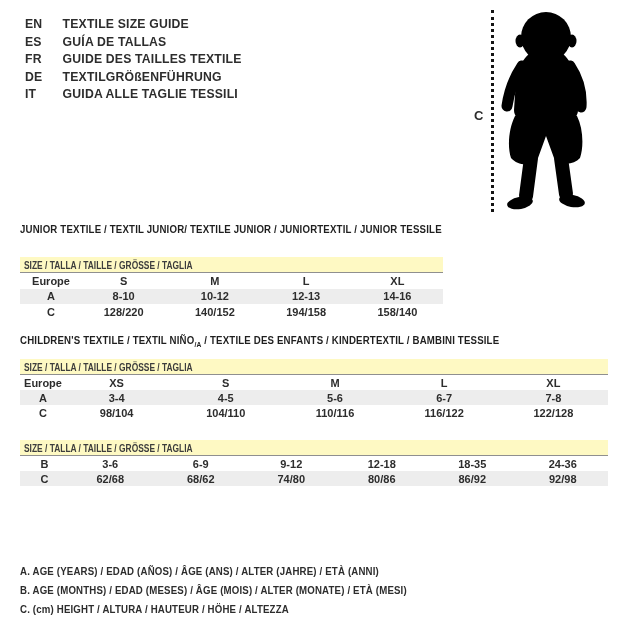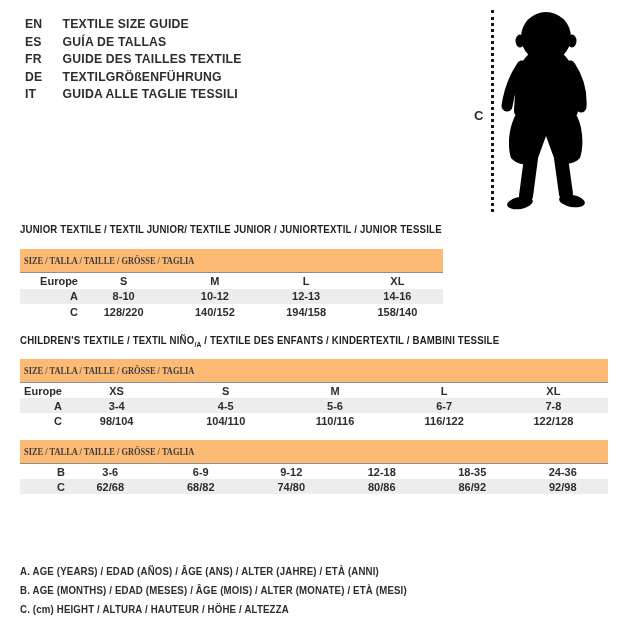--- a/index.html
+++ b/index.html
@@ -22,33 +22,33 @@
   .silhouette { position:absolute; left:34px; top:2px; }
 
   
   .size-table { position:absolute; left:20px; }
   .t1 { top:222px; width:423px; }
   .t2 { top:333px; width:588px; }
   .t3 { top:440px; width:588px; }
   .sec-title { font-weight:bold; font-size:11.5px; color:#1f1f1f; white-space:nowrap;
     letter-spacing:.2px; height:15px; line-height:15px;
     transform:scaleX(0.84); transform-origin:0 50%; }
-  .title-wrap1 { margin-bottom:12px; }
+  .title-wrap1 { margin-bottom:20px; }
   .title-wrap2 { margin-bottom:11px; }
   .title-sub { font-size:8px; vertical-align:sub; }
-  .t-bar { background:#fdba74; height:24px; display:flex; align-items:center;
-    border-bottom:1.5px solid #8f8f8f;font-family:Liberation Serif, serif; }
+  .t-bar { background:#fef9c3; height:16px; display:flex; align-items:center;
+    border-bottom:1.5px solid #8f8f8f; }
   .t-bar span { font-weight:bold; font-size:10.5px; color:#3d3d3d; white-space:nowrap;
     padding-left:5px; transform:scaleX(0.8); transform-origin:0 50%; }
   .t-row { display:grid; align-items:center; font-size:11px; font-weight:bold;
     color:#2d2d2d; }
   .t1 .t-row { grid-template-columns:58px repeat(4,1fr); height:15.5px; }
   .t2 .t-row { grid-template-columns:42px repeat(5,1fr); height:15px; }
   .t3 .t-row { grid-template-columns:45px repeat(6,1fr); height:15px; }
-  .t-row .lbl { text-align:right; padding-left:4px; }
+  .t-row .lbl { text-align:center; padding-left:4px; }
   .t-row .val { text-align:center; }
   .shade { background:#ededed; }
 
   
   .notes { position:absolute; left:20px; top:552px;margin-top:10px; }
   .note-line { font-weight:bold; font-size:11.5px; line-height:19px; white-space:nowrap;
     letter-spacing:.2px; transform:scaleX(0.84); transform-origin:0 50%; }
 </style>
 </head>
 <body>
@@ -170,21 +170,21 @@
     <span class="val">3-6</span>
     <span class="val">6-9</span>
     <span class="val">9-12</span>
     <span class="val">12-18</span>
     <span class="val">18-35</span>
     <span class="val">24-36</span>
   </div>
   <div class="t-row shade">
     <span class="lbl">C</span>
     <span class="val">62/68</span>
-    <span class="val">68/82</span>
+    <span class="val">68/62</span>
     <span class="val">74/80</span>
     <span class="val">80/86</span>
     <span class="val">86/92</span>
     <span class="val">92/98</span>
   </div>
 </div>
 
 <div class="notes">
   <div class="note-line">A. AGE (YEARS) / EDAD (AÑOS) / ÂGE (ANS) / ALTER (JAHRE) / ETÀ (ANNI)</div>
   <div class="note-line">B. AGE (MONTHS) / EDAD (MESES) / ÂGE (MOIS) / ALTER (MONATE) / ETÀ (MESI)</div>

